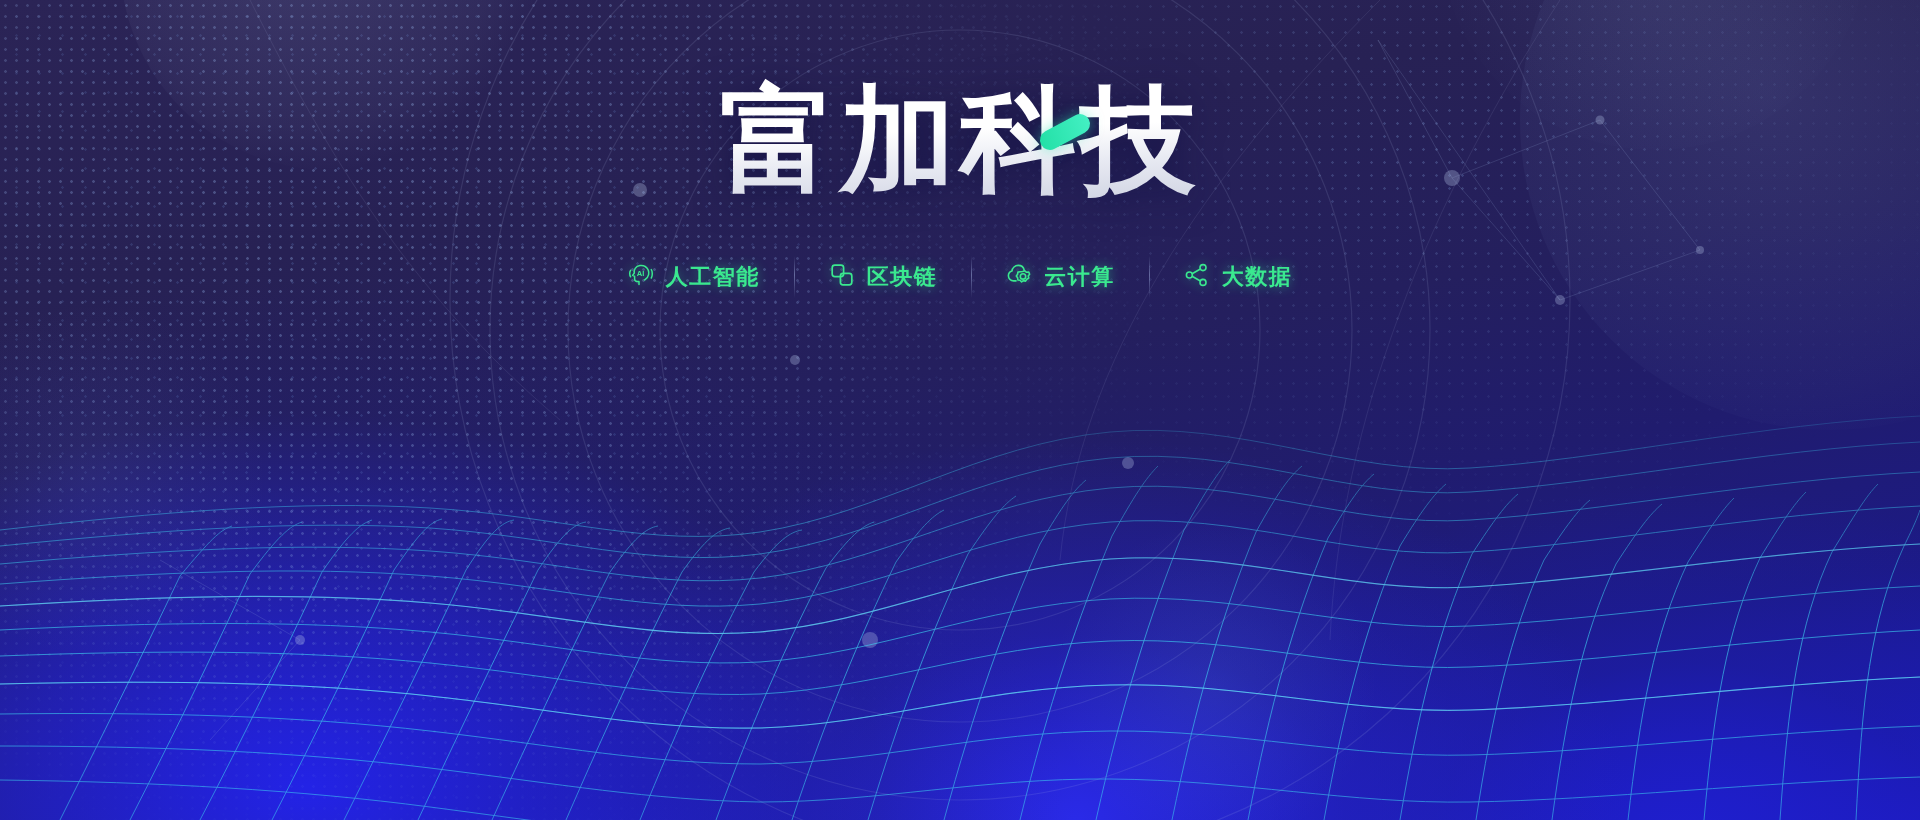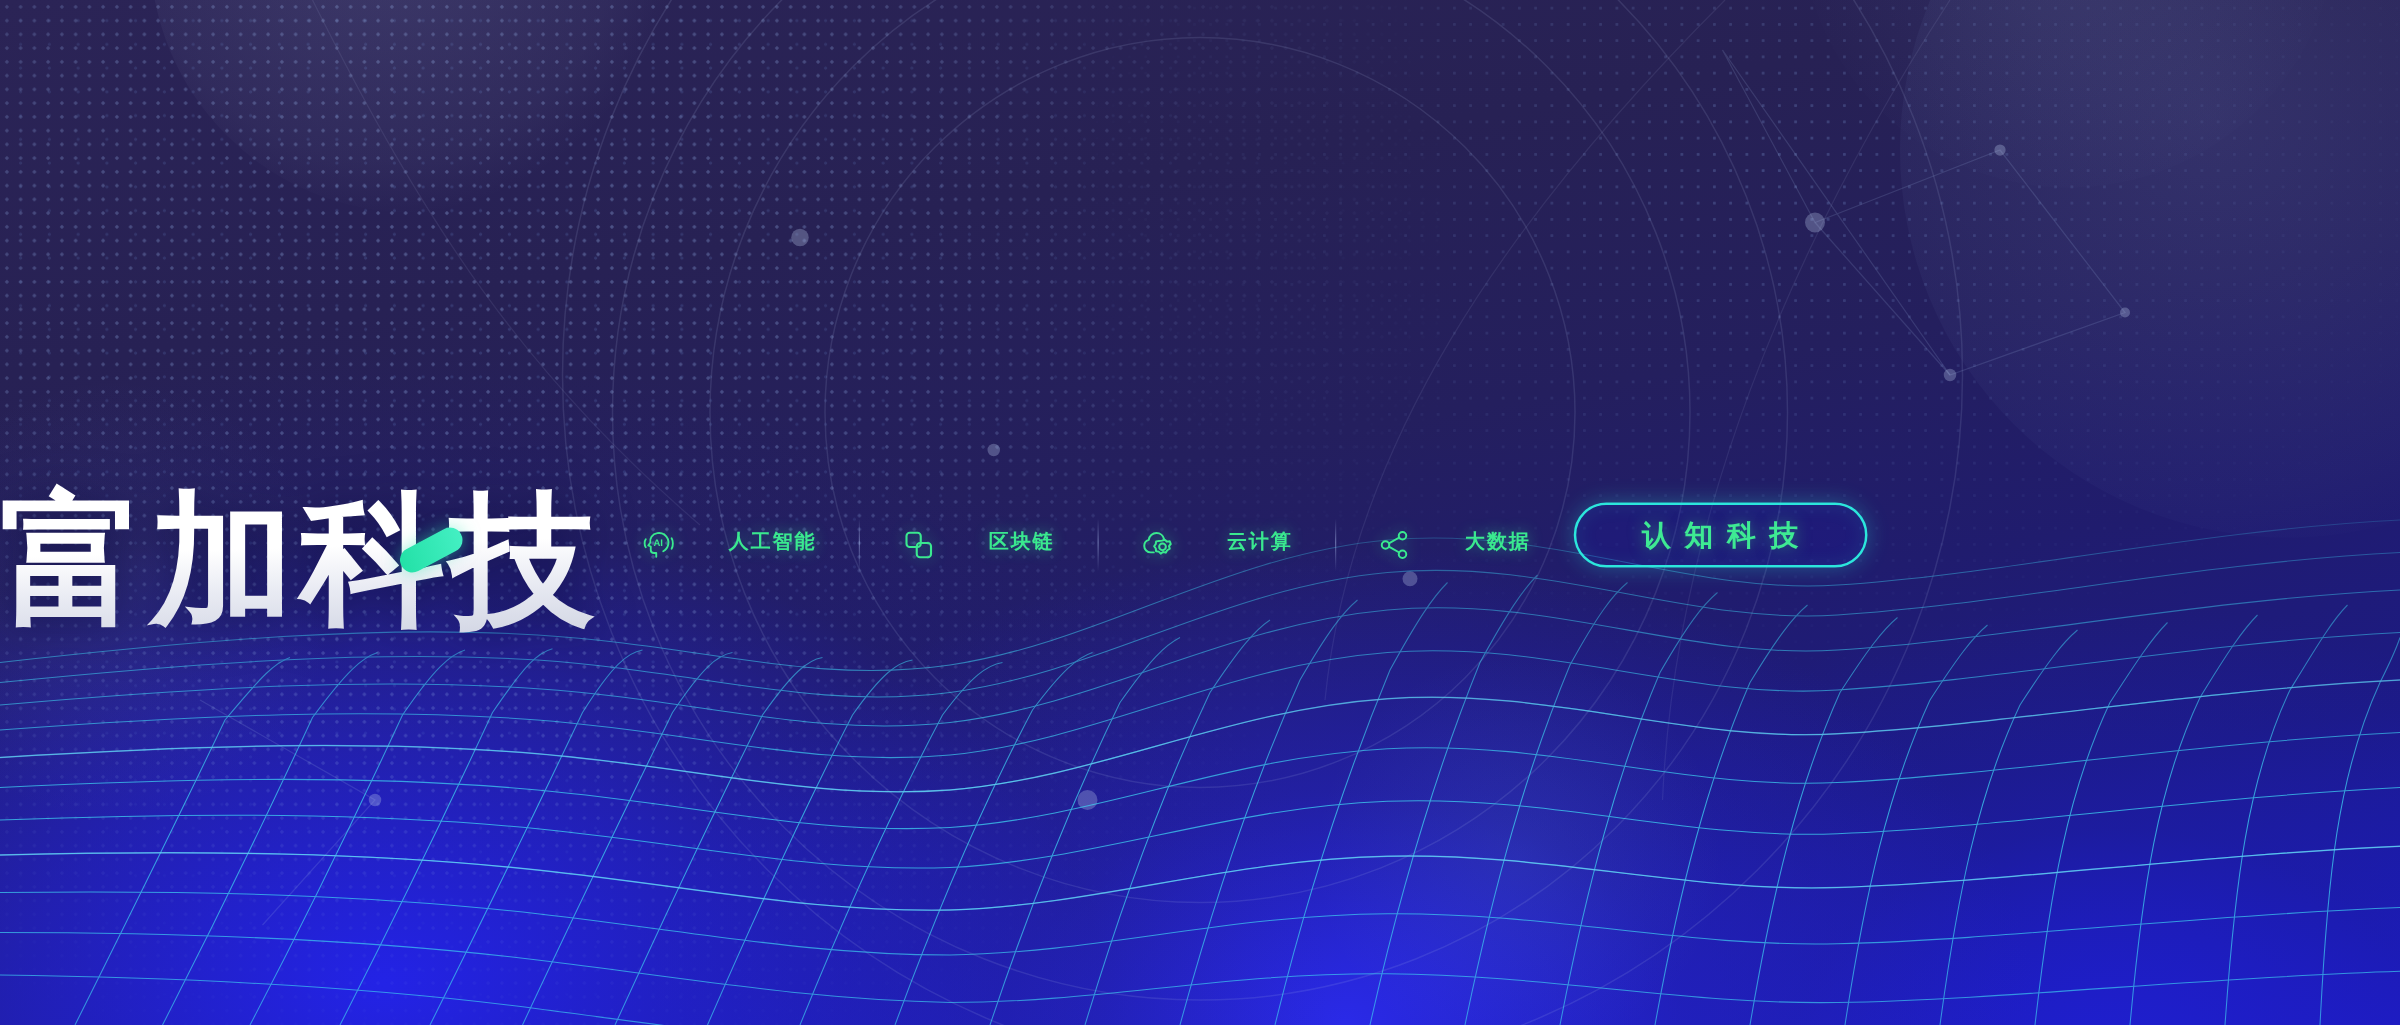--- a/index.html
+++ b/index.html
@@ -64,21 +64,21 @@
   .rings { position: absolute; left: 0; top: 0; width: 1920px; height: 820px; }
 
   
   .mesh { position: absolute; left: 0; bottom: 0; width: 1920px; height: 440px; }
 
   
   .content {
     position: absolute;
     inset: 0;
     display: flex;
-    flex-direction: row;
+    flex-direction: column;
     align-items: center;
   }
 
   .brand-title {
     margin-top: 78px;
     font-size: 116px;
     line-height: 1.08;
     font-weight: 700;
     letter-spacing: 4px;
     background: linear-gradient(178deg, #ffffff 0%, #ffffff 42%, #e9ebf3 66%, #cfd3e2 100%);
@@ -125,27 +125,26 @@
     padding: 0 34px;
   }
   .tag-icon {
     width: 26px;
     height: 26px;
     display: block;
     flex: 0 0 auto;
     filter: drop-shadow(0 0 6px rgba(50,235,150,0.45));
   }
   .tag-label {
-    font-size: 16px;
+    font-size: 22px;
     font-weight: 700;
     letter-spacing: 1.5px;
     color: #3ae98f;
     text-shadow: 0 0 12px rgba(50,235,150,0.45);
     white-space: nowrap;
-    margin-left: 31px;
   }
   .tag-divider {
     width: 1px;
     height: 42px;
     background: linear-gradient(180deg, rgba(190,210,255,0) 0%, rgba(190,210,255,0.42) 45%, rgba(190,210,255,0) 100%);
     flex: 0 0 auto;
   }
 
   .cta-button {
     margin-top: 36px;
@@ -331,16 +330,15 @@
             <circle cx="5.4" cy="13" r="3"></circle>
             <path d="M8.1 11.7 L 16.4 7"></path>
             <path d="M8.1 14.3 L 16.4 19"></path>
           </g>
         </svg>
         <span class="tag-label">大数据</span>
       </div>
 
     </div>
 
-    <div class="cta-button">认知科技</div>
 
   </div>
 </div>
 
 </body></html>

